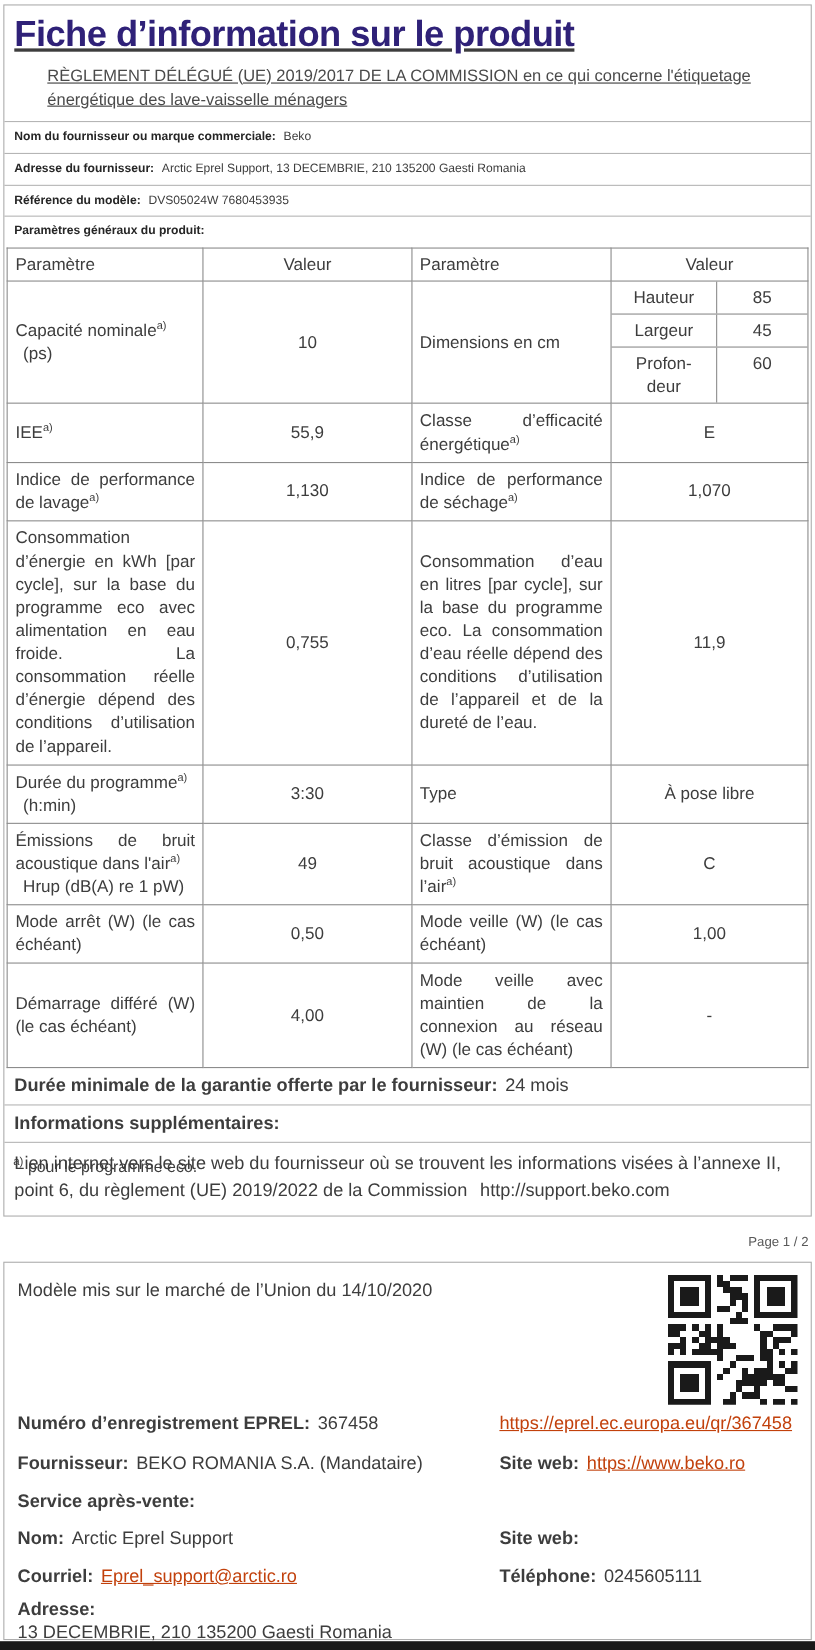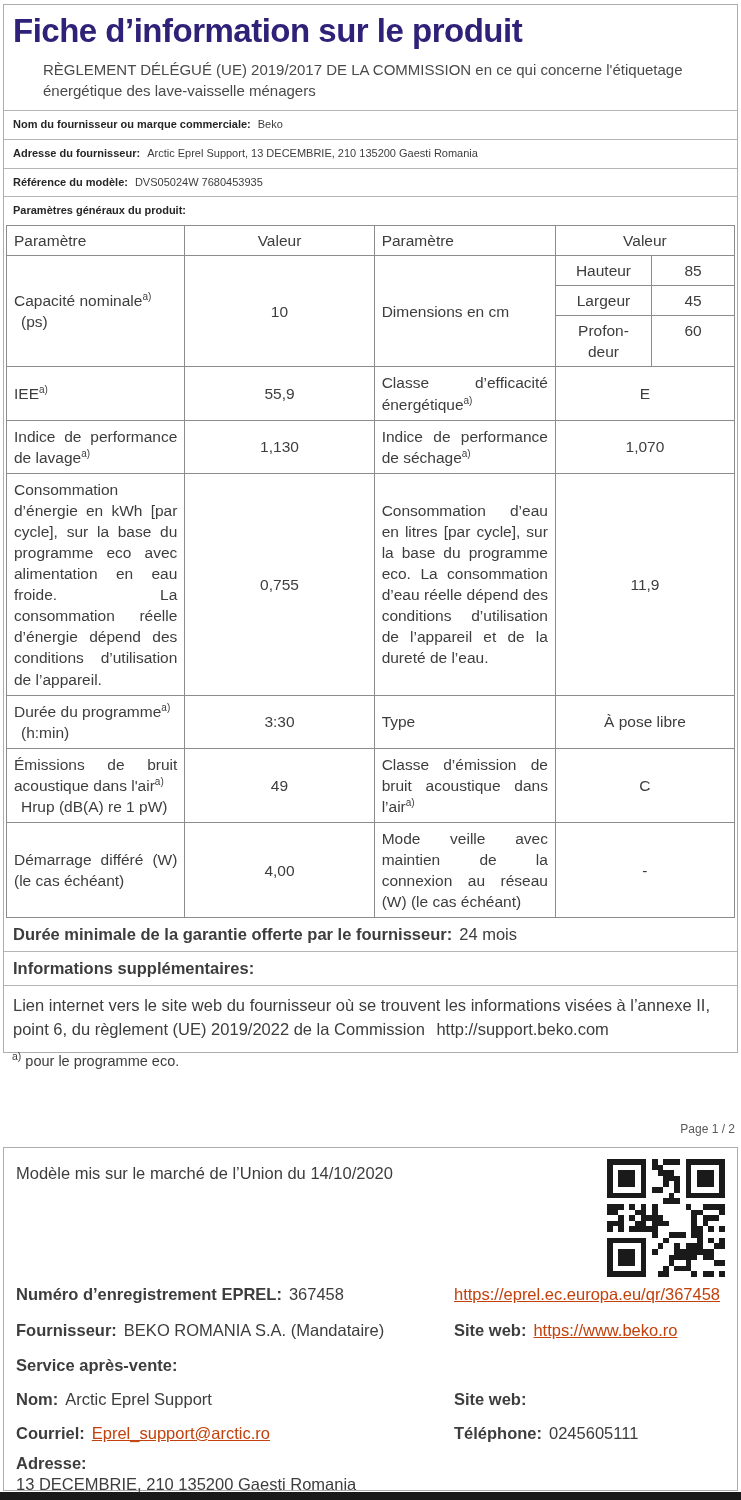--- a/index.html
+++ b/index.html
@@ -7,21 +7,21 @@
   body {
     width: 741px; height: 1500px; position: relative; overflow: hidden;
     font-family: "Liberation Sans", sans-serif;
     color: #3d3d3d;
   }
   .card {
     position: absolute; left: 3px; width: 735px;
     border: 1px solid #adadad; background: #fff;
   }
   .card1 { top: 4px; }
-  .titleblock { padding: 6px 9px 8px 9px; }
+  .titleblock { padding: 6px 9px 8px 9px; text-decoration: underline; }
   .doc-title {
     font-size: 33px; font-weight: bold; letter-spacing: -0.5px;
     color: #2f2178; line-height: 1.2; margin-bottom: 8px;
   }
   .doc-subtitle { font-size: 15px; color: #4a4a4a; line-height: 1.45; width: 97%; margin-left: 30px; }
   .labelrow {
     border-top: 1px solid #b5b5b5; padding: 7px 9px; font-size: 11px; line-height: 1.25;
   }
   .labelrow b, .b { font-weight: bold; color: #262626; }
   .labelrow .val { margin-left: 7px; color: #3d3d3d; }
@@ -147,20 +147,26 @@
       <td class="v">À pose libre</td>
     </tr>
 
     <tr>
       <td class="p"><span>Émissions de bruit acoustique dans l'air</span><sup>a)</sup><span class="l2">Hrup (dB(A) re 1 pW)</span></td>
       <td class="v">49</td>
       <td class="p"><span>Classe d’émission de bruit acoustique dans l’air</span><sup>a)</sup></td>
       <td class="v">C</td>
     </tr>
 
+    <tr>
+      <td class="p">Mode arrêt (W) (le cas échéant)</td>
+      <td class="v">0,50</td>
+      <td class="p">Mode veille (W) (le cas échéant)</td>
+      <td class="v">1,00</td>
+    </tr>
 
     <tr>
       <td class="p">Démarrage différé (W) (le cas échéant)</td>
       <td class="v">4,00</td>
       <td class="p">Mode veille avec maintien de la connexion au réseau (W) (le cas échéant)</td>
       <td class="v">-</td>
     </tr>
   </tbody>
     </table>
 

